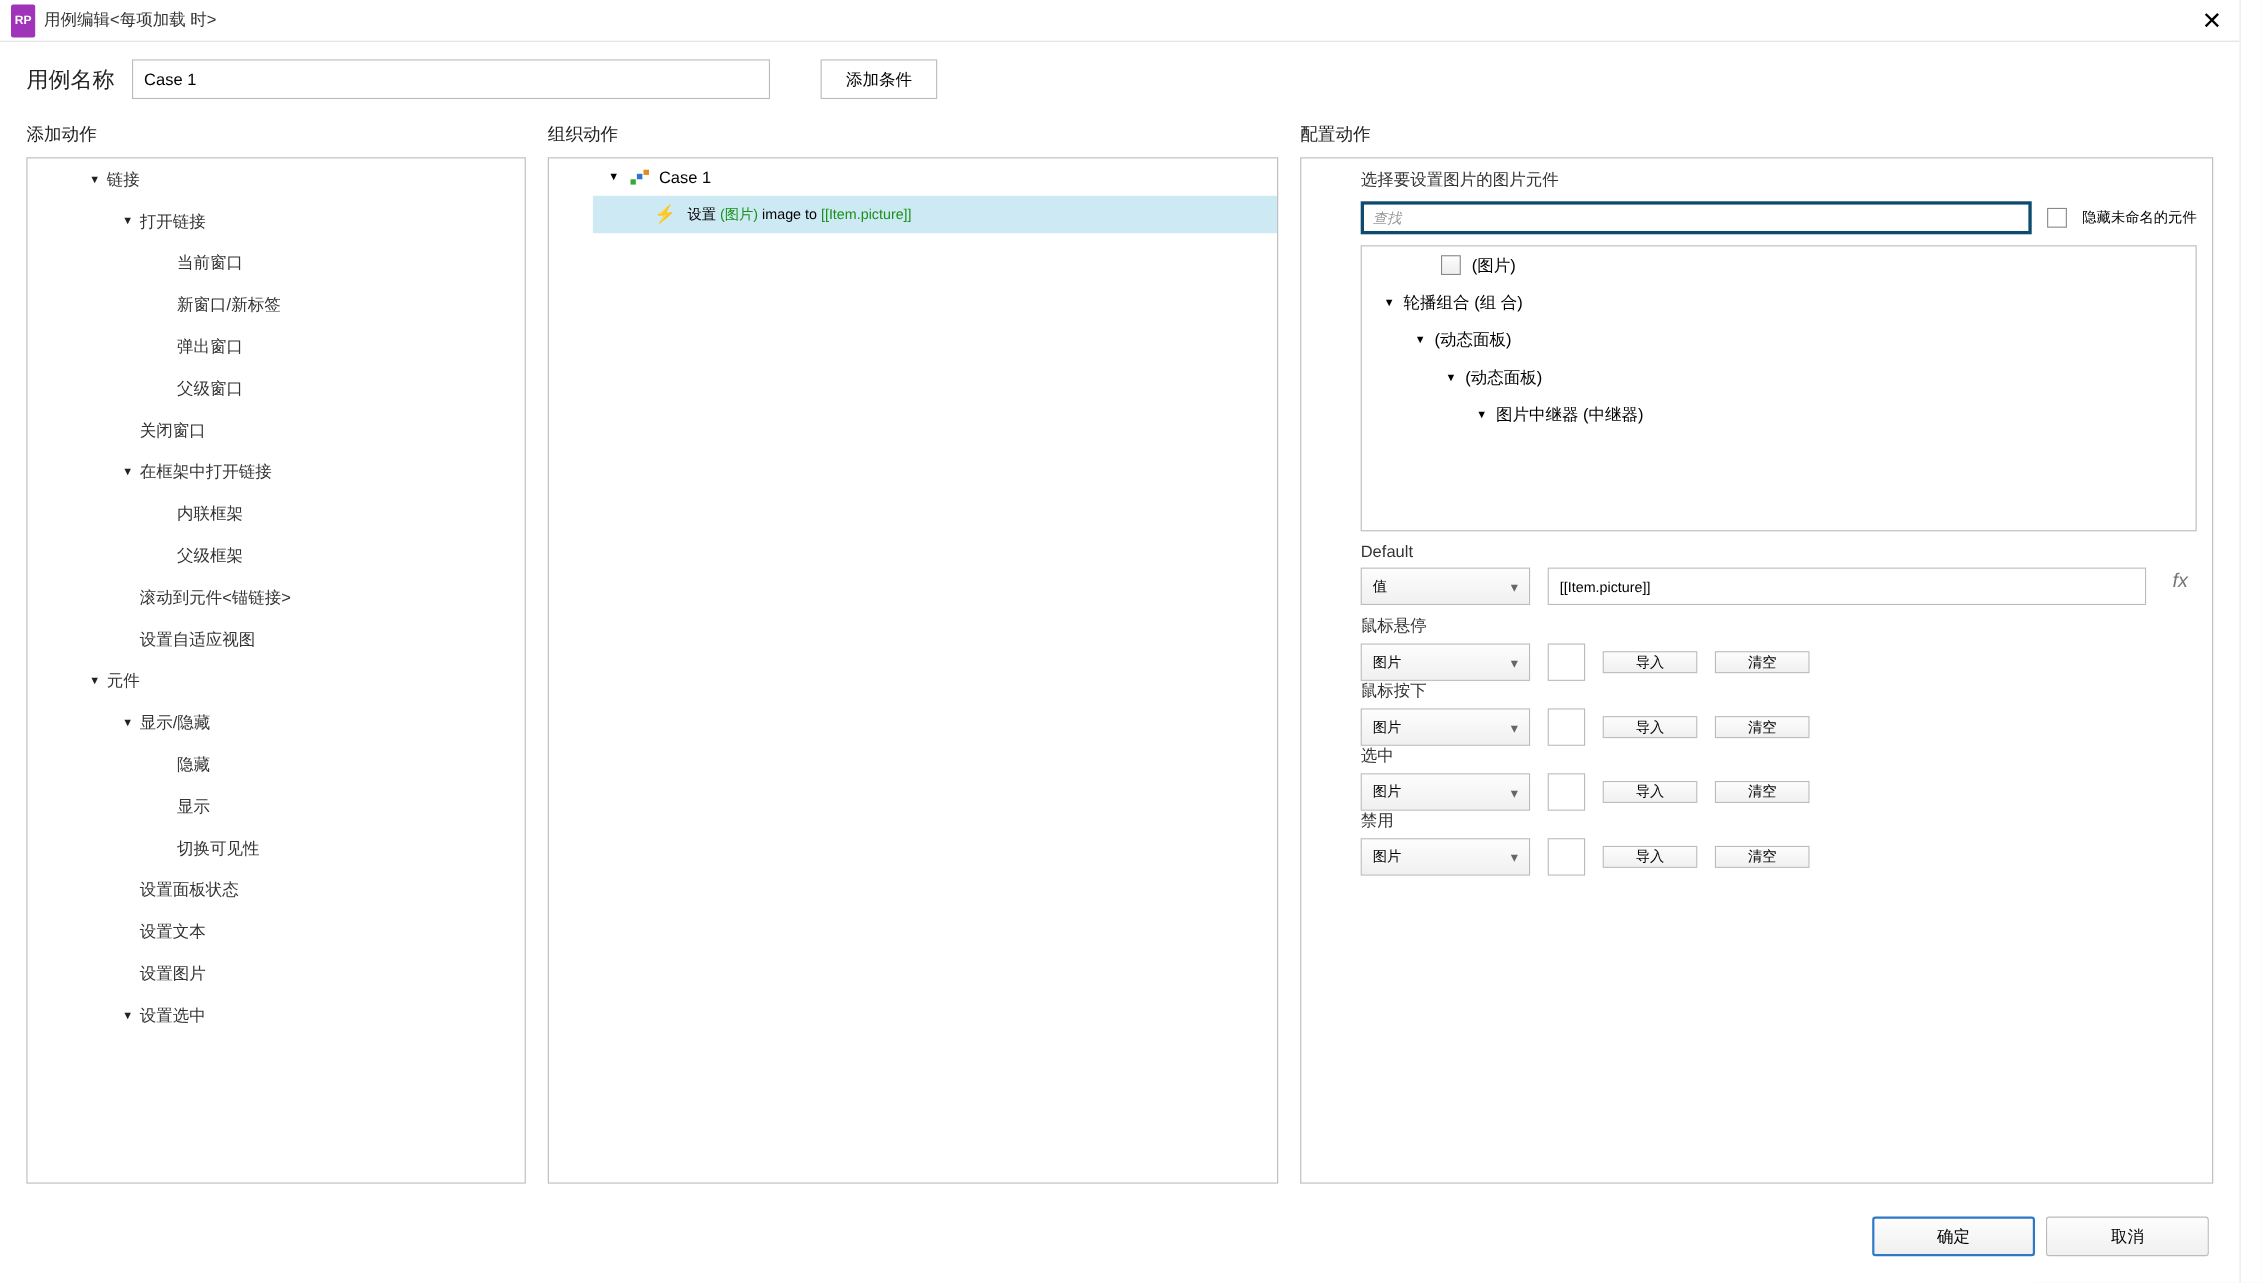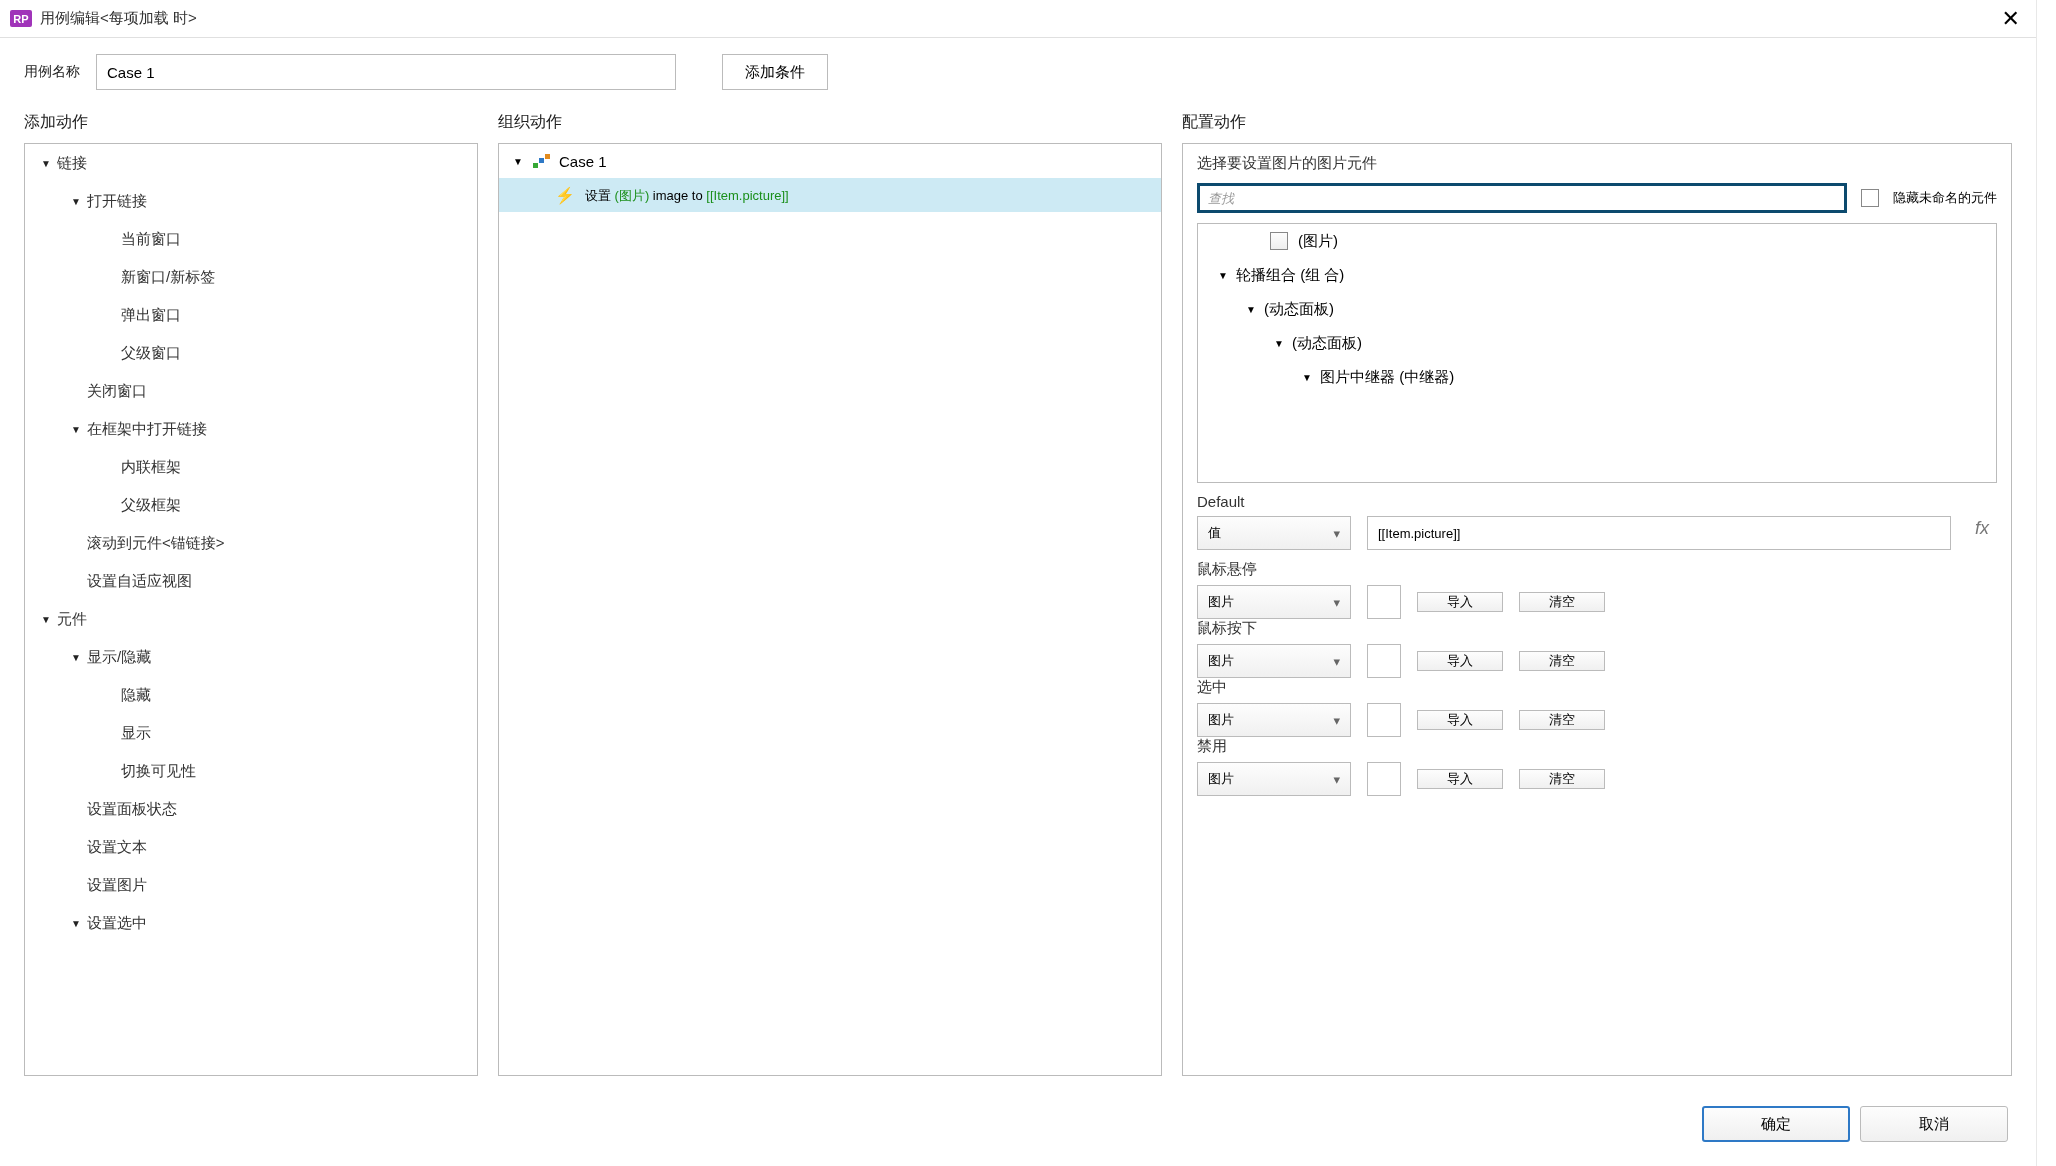--- a/index.html
+++ b/index.html
@@ -16,47 +16,47 @@
 }
 
 .titlebar {
   display: flex;
   align-items: center;
   height: 38px;
   padding: 0 8px 0 10px;
   border-bottom: 1px solid #e0e0e0;
 }
 .titlebar .app-icon {
-  width: 22px; height: 17px; background: #a034b9; color: #fff;
+  width: 22px; height: 30px; background: #a034b9; color: #fff;
   display: inline-flex; align-items: center; justify-content: center;
   font-weight: bold; font-size: 11px; border-radius: 2px; margin-right: 8px;
 }
 .titlebar .title { font-size: 15px; color: #333; }
 .titlebar .close { margin-left: auto; font-size: 22px; cursor: pointer; padding: 0 8px; }
 
 .toprow {
   display: flex; align-items: center; gap: 16px;
   padding: 16px 24px;
 }
-.toprow label { font-size: 14px; color: #222; }
+.toprow label { font-size: 20px; color: #222; }
 .toprow input.case-name {
   width: 580px; height: 36px; border: 1px solid #bbb; padding: 0 10px; font-size: 15px;
 }
 .toprow button.addcond {
   margin-left: 30px; height: 36px; padding: 0 22px; border: 1px solid #bbb; background: #fff; font-size: 15px; cursor: pointer;
 }
 
 .columns {
   display: flex; flex: 1; gap: 0; padding: 0 24px 16px 24px; min-height: 0;
 }
 .col { display: flex; flex-direction: column; }
 .col-label { font-size: 16px; color: #222; margin: 6px 0 10px 0; }
 .panel {
   border: 1px solid #bbb; background: #fff; flex: 1; overflow: hidden; position: relative;
-  display: flex; flex-direction: column;
+  display: flex; flex-direction: column; padding-left: 40px;
 }
 
 .col1 { width: 454px; margin-right: 20px; }
 .col2 { width: 664px; margin-right: 20px; }
 .col3 { flex: 1; }
 
 .tree { overflow-y: scroll; height: 100%; }
 .tree ul { list-style: none; }
 .tree li { padding: 4px 0 4px 0; white-space: nowrap; }
 .tree .node { display: flex; align-items: center; height: 30px; cursor: pointer; }

